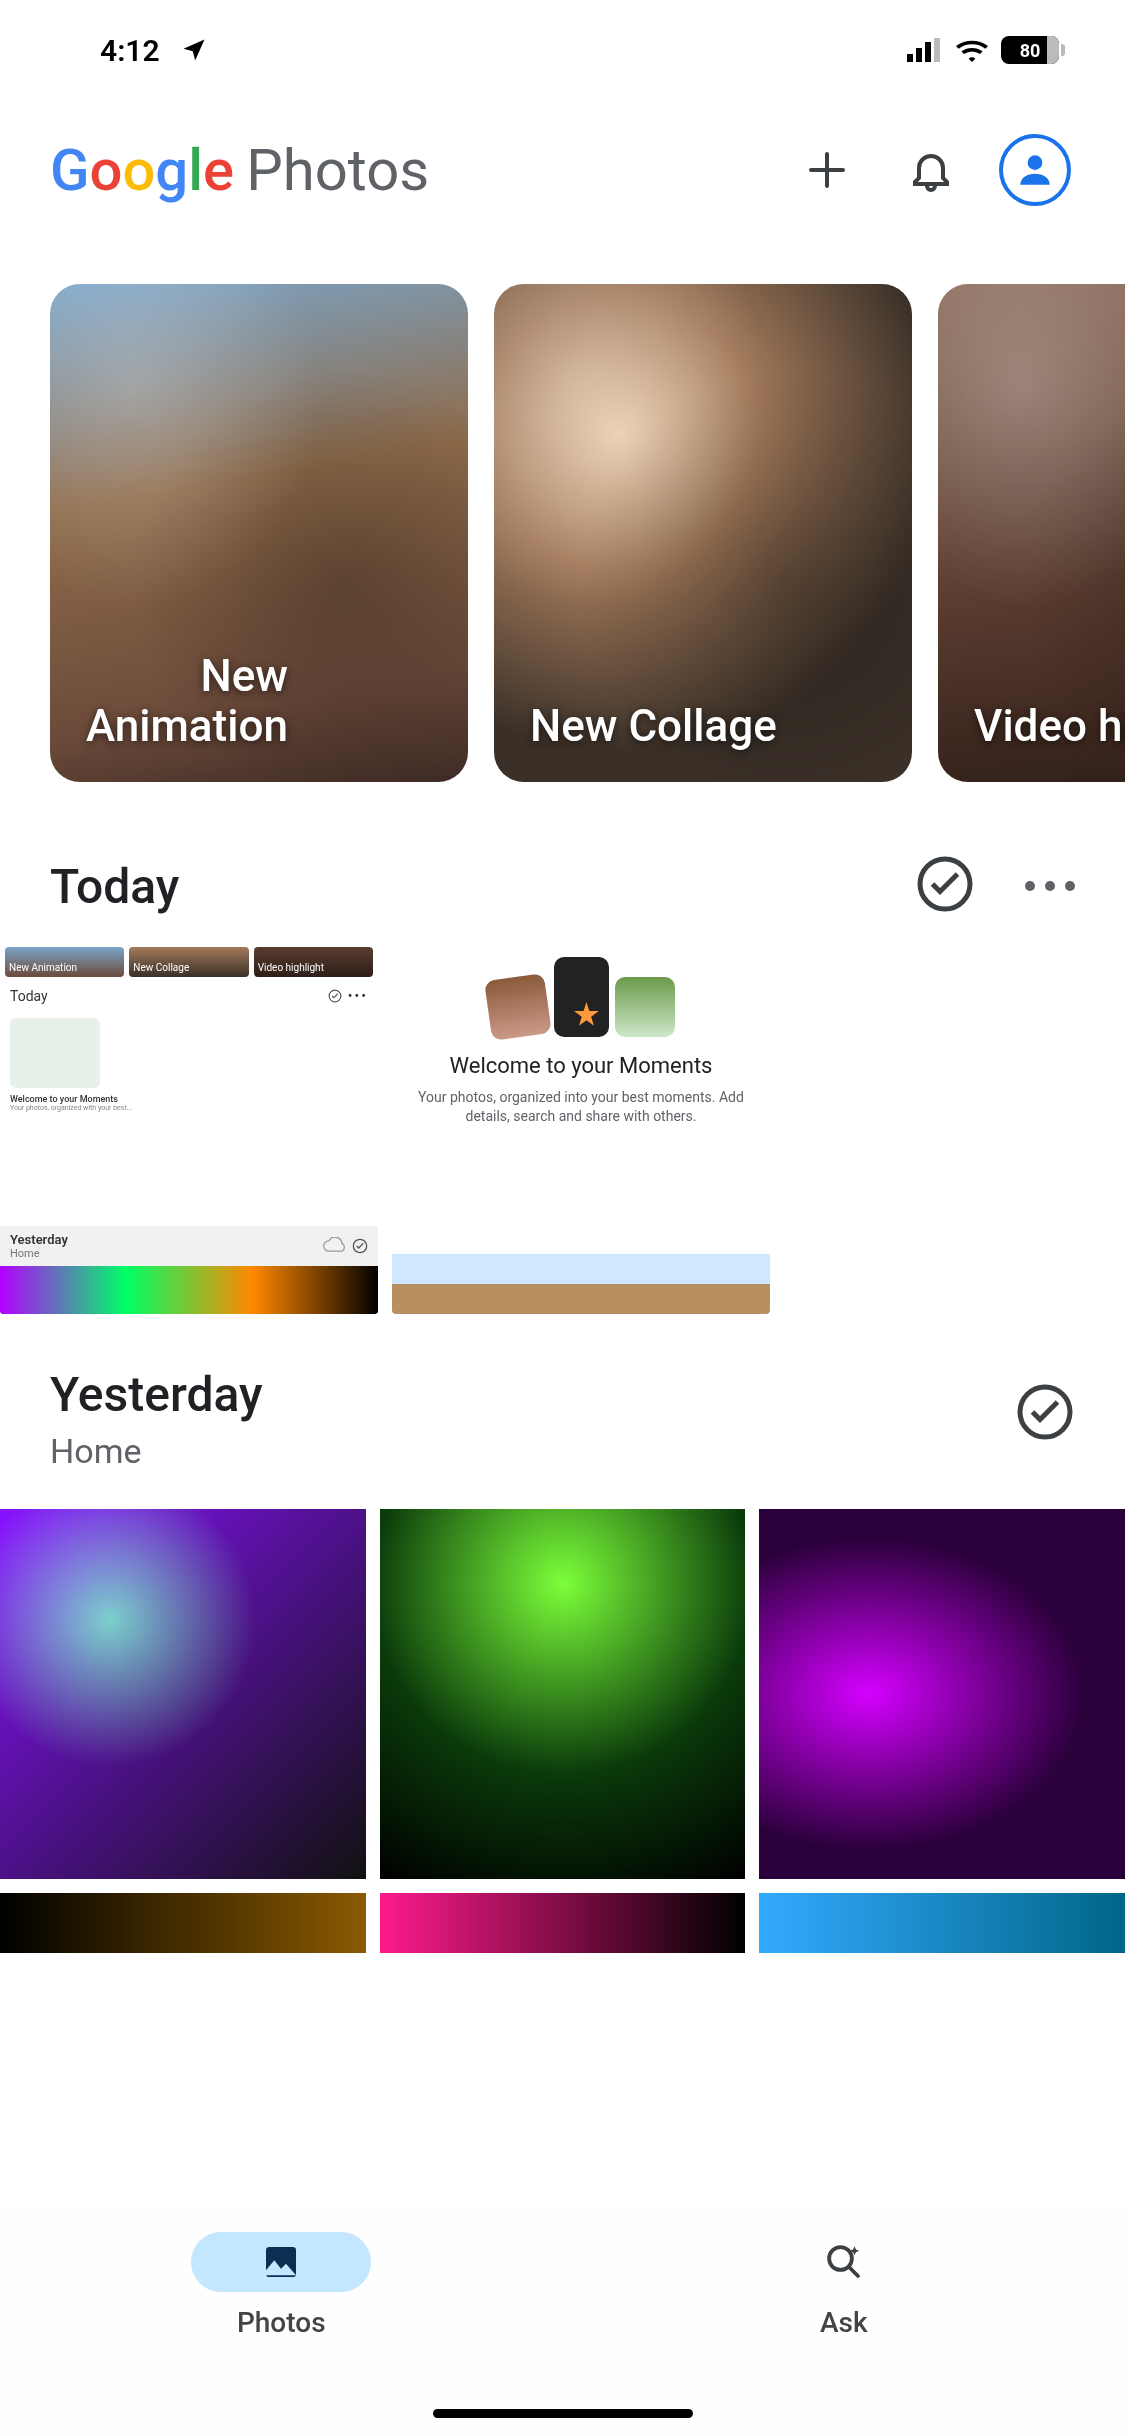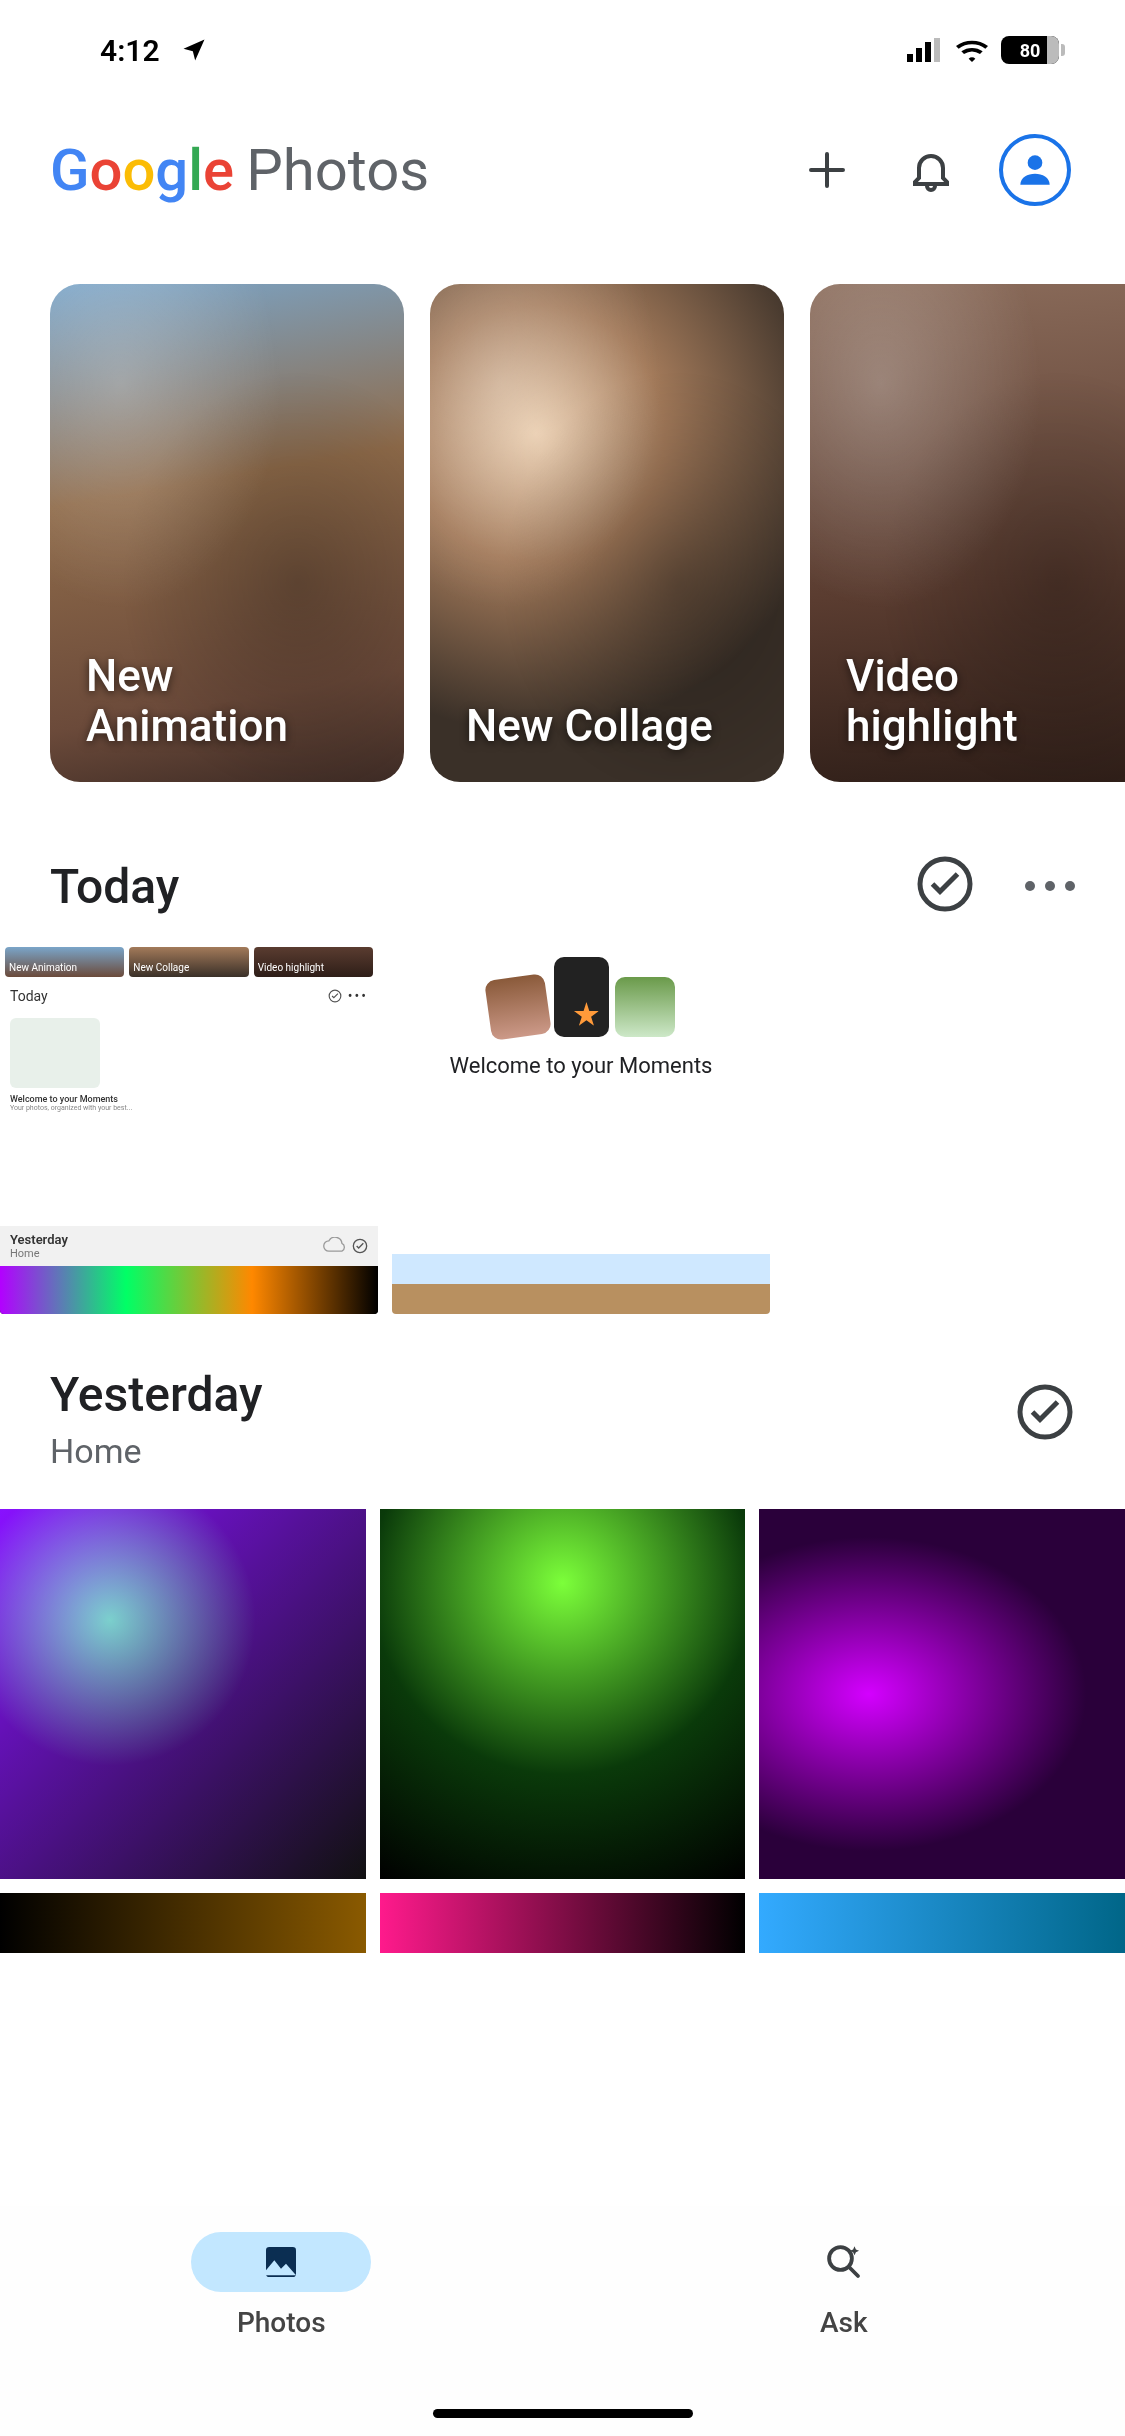--- a/index.html
+++ b/index.html
@@ -12,21 +12,21 @@
 .logo .g1 { color: #4285F4; font-weight: 500; }
 .logo .o1 { color: #EA4335; font-weight: 500; }
 .logo .o2 { color: #FBBC05; font-weight: 500; }
 .logo .g2 { color: #4285F4; font-weight: 500; }
 .logo .l  { color: #34A853; font-weight: 500; }
 .logo .e  { color: #EA4335; font-weight: 500; }
 .logo .photos { color: #5f6368; margin-left: 12px; }
 .icon-btn { width: 80px; height: 80px; display: flex; align-items: center; justify-content: center; }
 .avatar { width: 72px; height: 72px; border-radius: 50%; border: 4px solid #1a73e8; display: flex; align-items: center; justify-content: center; }
 .memories-row { display: flex; gap: 26px; padding: 44px 0 0 50px; overflow: hidden; }
-.mem-card { width: 354px; height: 498px; border-radius: 30px; background-size: cover; background-position: center; position: relative; flex-shrink: 0; color: #fff; display: flex; align-items: flex-end; padding: 30px 36px; font-size: 44px; font-weight: 500; line-height: 1.15; text-shadow: 0 2px 8px rgba(0,0,0,.6); }
+.mem-card { width: 418px; height: 498px; border-radius: 30px; background-size: cover; background-position: center; position: relative; flex-shrink: 0; color: #fff; display: flex; align-items: flex-end; padding: 30px 36px; font-size: 44px; font-weight: 500; line-height: 1.15; text-shadow: 0 2px 8px rgba(0,0,0,.6); text-align: right; }
 .mem1 { background: linear-gradient(170deg, #7aa5c9 0%, #8f6b4a 40%, #6b4a3a 80%, #3c2a24 100%); }
 .mem2 { background: radial-gradient(circle at 30% 30%, #e8c9a8 0%, #a37a5a 30%, #3a3028 70%); }
 .mem3 { background: linear-gradient(175deg, #8a6b5a 0%, #5a3c30 60%, #2e1e18 100%); }
 .mem-card::before { content:""; position:absolute; inset:0; border-radius:30px; background: radial-gradient(ellipse at 20% 20%, rgba(255,255,255,.25), transparent 40%), radial-gradient(ellipse at 70% 60%, rgba(0,0,0,.25), transparent 50%); }
 .mem-card > span { position: relative; z-index: 1; }
 .section-head { display: flex; align-items: center; padding: 72px 50px 24px 50px; }
 .section-title { font-size: 48px; font-weight: 500; color: #202124; flex: 1; }
 .section-actions { display: flex; align-items: center; gap: 50px; }
 .check-circle { width: 60px; height: 60px; }
 .more-dots { display: flex; gap: 10px; }
@@ -205,20 +205,21 @@
 
   <div class="tile tile-b">
     <div class="tile-b-imgs">
       <div style="background:linear-gradient(#8a5a3a,#c98);transform:rotate(-8deg);"></div>
       <div style="background:#222;width:55px;height:80px;border-radius:10px;"></div>
       <div style="background:linear-gradient(#6a9a4a,#cde8c8);"></div>
       <div style="position:absolute;left:48%;top:60px;width:26px;height:26px;background:#ff9a3a;border-radius:50%;clip-path:polygon(50% 0,61% 35%,98% 35%,68% 57%,79% 91%,50% 70%,21% 91%,32% 57%,2% 35%,39% 35%);"></div>
     </div>
     <div class="tile-b-text">
       <div class="tile-b-title">Welcome to your Moments</div>
+      <div class="tile-b-desc">Your photos, organized into your best moments. Add details, search and share with others.</div>
     </div>
     <svg viewBox="0 0 370 30" preserveAspectRatio="none" style="width:100%;height:30px;display:block;">
         <path d="M0 15 Q23 0 46 15 T92 15 T138 15 T184 15 T230 15 T276 15 T322 15 T370 15 V30 H0 Z" fill="#fff"></path>
       </svg>
     <div class="tile-b-house"></div>
   </div>
 </div>
 
 <div class="yesterday-head">
   <div class="yesterday-titles">

